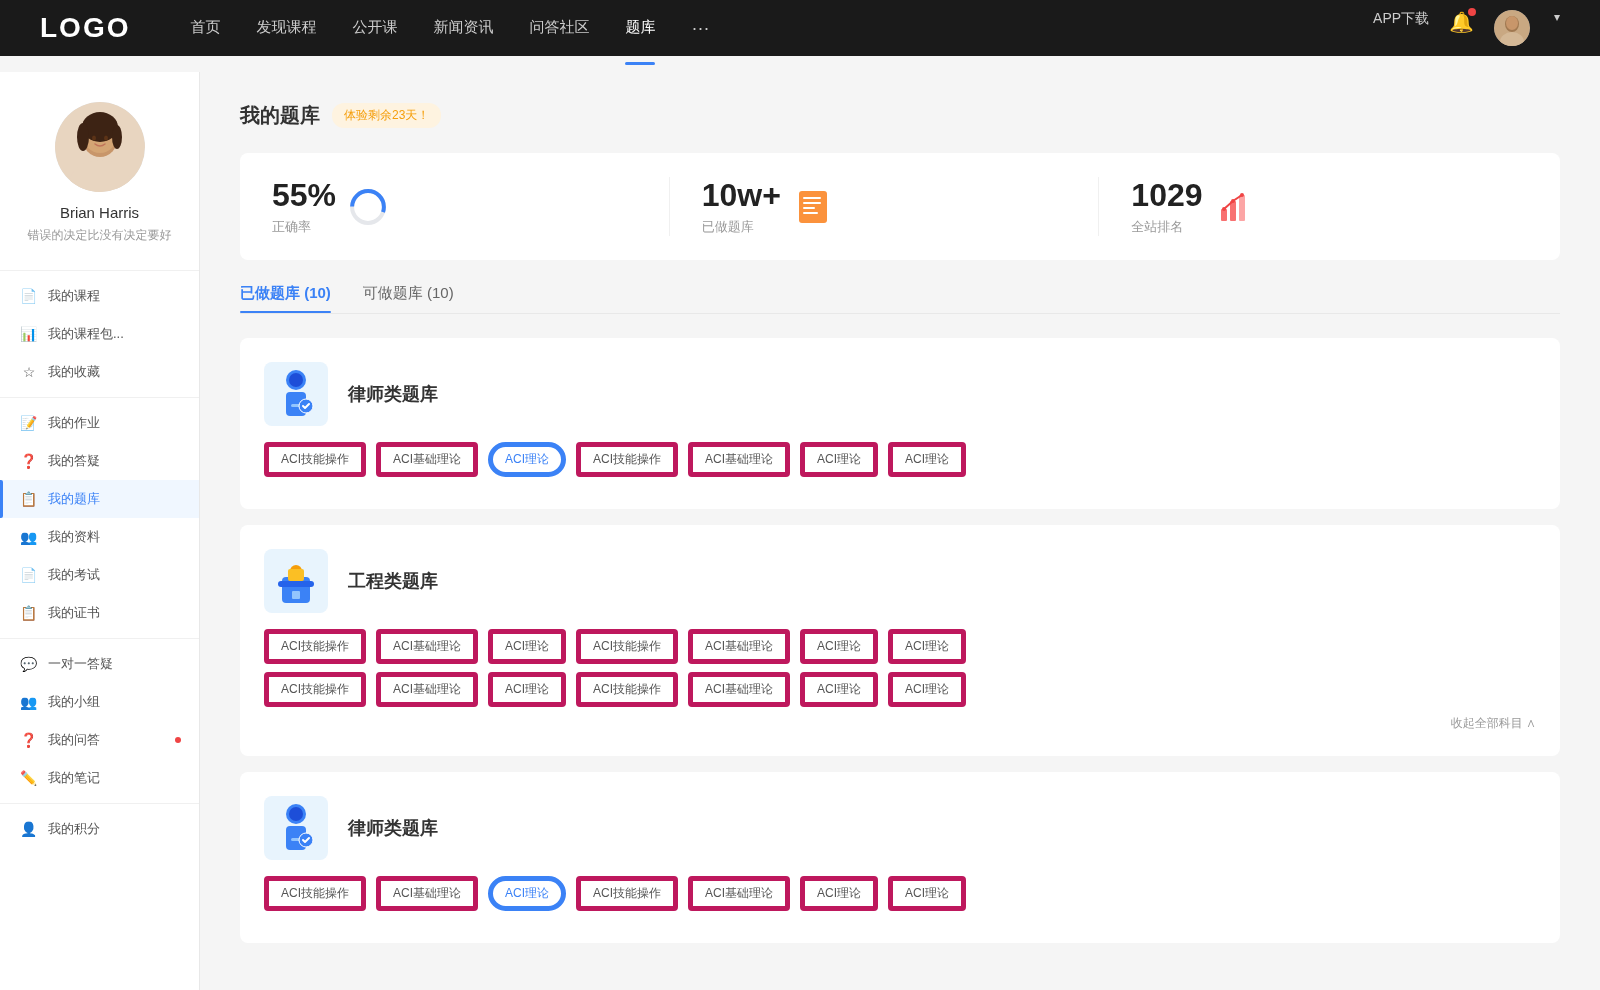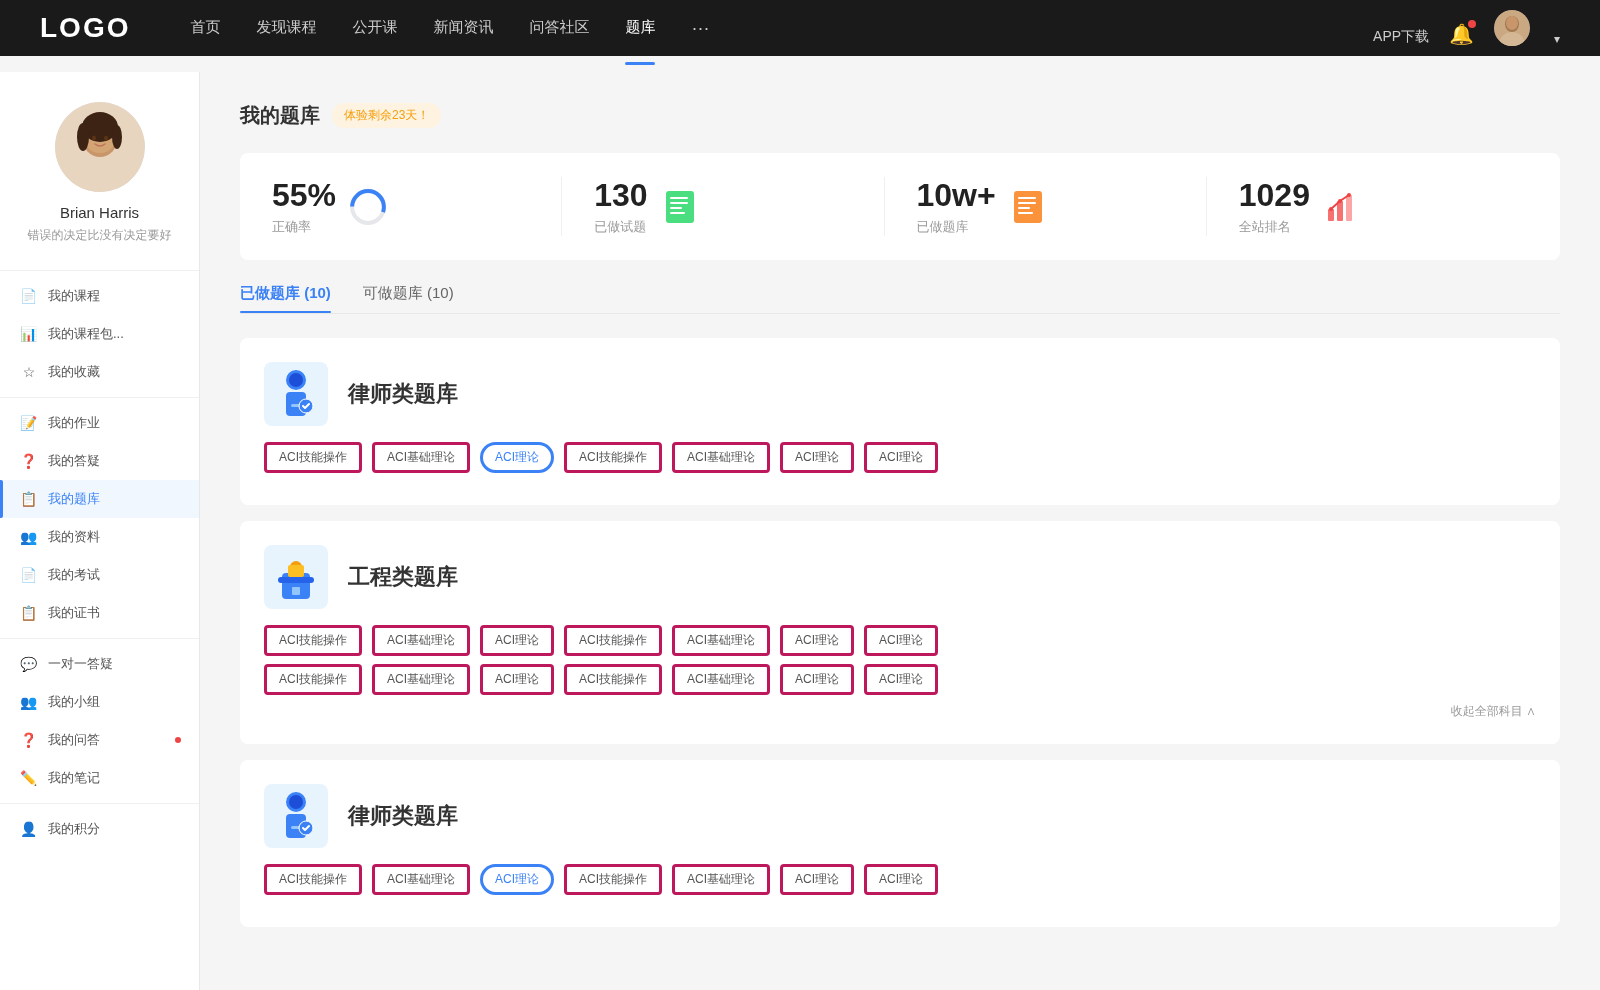--- a/index.html
+++ b/index.html
@@ -13,21 +13,21 @@
       align-items: center;
       padding: 0 40px;
       position: fixed; top: 0; left: 0; right: 0; z-index: 100;
     }
     .navbar-logo { color: #fff; font-size: 28px; font-weight: bold; letter-spacing: 2px; margin-right: 60px; }
     .navbar-menu { display: flex; gap: 36px; flex: 1; }
     .navbar-menu-item { color: #ccc; font-size: 15px; cursor: pointer; position: relative; }
     .navbar-menu-item.active { color: #fff; }
     .navbar-menu-item.active::after { content: ''; position: absolute; bottom: -26px; left: 50%; transform: translateX(-50%); width: 100%; height: 3px; background: #3b82f6; border-radius: 2px; }
     .navbar-more { color: #ccc; font-size: 18px; cursor: pointer; }
-    .navbar-right { display: flex; align-items: flex-end; gap: 20px; }
+    .navbar-right { display: flex; align-items: flex-start; gap: 20px; }
     .navbar-app { color: #ccc; font-size: 14px; cursor: pointer; }
     .navbar-bell { position: relative; cursor: pointer; }
     .navbar-bell-icon { color: #ccc; font-size: 20px; }
     .navbar-bell-dot { position: absolute; top: -2px; right: -2px; width: 8px; height: 8px; background: #ef4444; border-radius: 50%; }
     .navbar-avatar { width: 36px; height: 36px; border-radius: 50%; background: #888; overflow: hidden; cursor: pointer; display: flex; align-items: center; justify-content: center; }
     .navbar-dropdown { color: #ccc; cursor: pointer; font-size: 12px; margin-left: 4px; }
 
     
     .page-wrapper { display: flex; padding-top: 72px; min-height: 990px; }
 
@@ -81,23 +81,23 @@
     
     .tabs-row { display: flex; gap: 32px; border-bottom: 1px solid #e8e8e8; margin-bottom: 24px; }
     .tab-item { font-size: 15px; color: #666; padding-bottom: 10px; cursor: pointer; position: relative; }
     .tab-item.active { color: #3b82f6; font-weight: 600; }
     .tab-item.active::after { content: ''; position: absolute; bottom: 0; left: 0; right: 0; height: 2px; background: #3b82f6; border-radius: 2px; }
 
     
     .qbank-card { background: #fff; border-radius: 8px; padding: 24px; margin-bottom: 16px; }
     .qbank-header { display: flex; align-items: center; gap: 20px; margin-bottom: 16px; }
     .qbank-icon { width: 64px; height: 64px; background: #e8f4fd; border-radius: 8px; display: flex; align-items: center; justify-content: center; }
-    .qbank-title { font-size: 22px; font-weight: 600; color: #333; }
+    .qbank-title { font-size: 18px; font-weight: 600; color: #333; }
     .qbank-tags { display: flex; flex-wrap: wrap; gap: 10px; margin-bottom: 8px; }
-    .qbank-tag { font-size: 12px; color: #555; border: 3px solid #be185d; border-radius: 4px; padding: 4px 12px; cursor: pointer; background: #fff; }
+    .qbank-tag { font-size: 12px; color: #555; border: 5px solid #be185d; border-radius: 4px; padding: 4px 12px; cursor: pointer; background: #fff; }
     .qbank-tag.active-tag { color: #3b82f6; border-color: #3b82f6; background: #fff; border-radius: 20px; }
     .qbank-footer { display: flex; justify-content: flex-end; margin-top: 8px; }
     .expand-btn { color: #999; font-size: 12px; cursor: pointer; }
 
     
     .pie-chart { width: 36px; height: 36px; }
   </style>
 </head>
 <body>
 
@@ -239,35 +239,20 @@
           <div class="stat-label">正确率</div>
         </div>
         <div class="stat-icon">
           <svg class="pie-chart" viewBox="0 0 36 36" width="36" height="36">
             <circle cx="18" cy="18" r="15.9" fill="none" stroke="#e5e7eb" stroke-width="4"></circle>
             <circle cx="18" cy="18" r="15.9" fill="none" stroke="#3b82f6" stroke-width="4" stroke-dasharray="55 45" stroke-dashoffset="25" transform="rotate(-90 18 18)"></circle>
           </svg>
         </div>
       </div>
 
-      <div class="stat-item">
-        <div>
-          <div class="stat-value">130</div>
-          <div class="stat-label">已做试题</div>
-        </div>
-        <div class="stat-icon">
-          <svg width="32" height="36" viewBox="0 0 32 36">
-            <rect x="2" y="2" width="28" height="32" rx="3" fill="#4ade80"></rect>
-            <rect x="6" y="8" width="18" height="2" rx="1" fill="#fff"></rect>
-            <rect x="6" y="13" width="18" height="2" rx="1" fill="#fff"></rect>
-            <rect x="6" y="18" width="12" height="2" rx="1" fill="#fff"></rect>
-            <rect x="6" y="23" width="15" height="2" rx="1" fill="#fff"></rect>
-          </svg>
-        </div>
-      </div>
 
       <div class="stat-item">
         <div>
           <div class="stat-value">10w+</div>
           <div class="stat-label">已做题库</div>
         </div>
         <div class="stat-icon">
           <svg width="32" height="36" viewBox="0 0 32 36">
             <rect x="2" y="2" width="28" height="32" rx="3" fill="#fb923c"></rect>
             <rect x="6" y="8" width="18" height="2" rx="1" fill="#fff"></rect>

